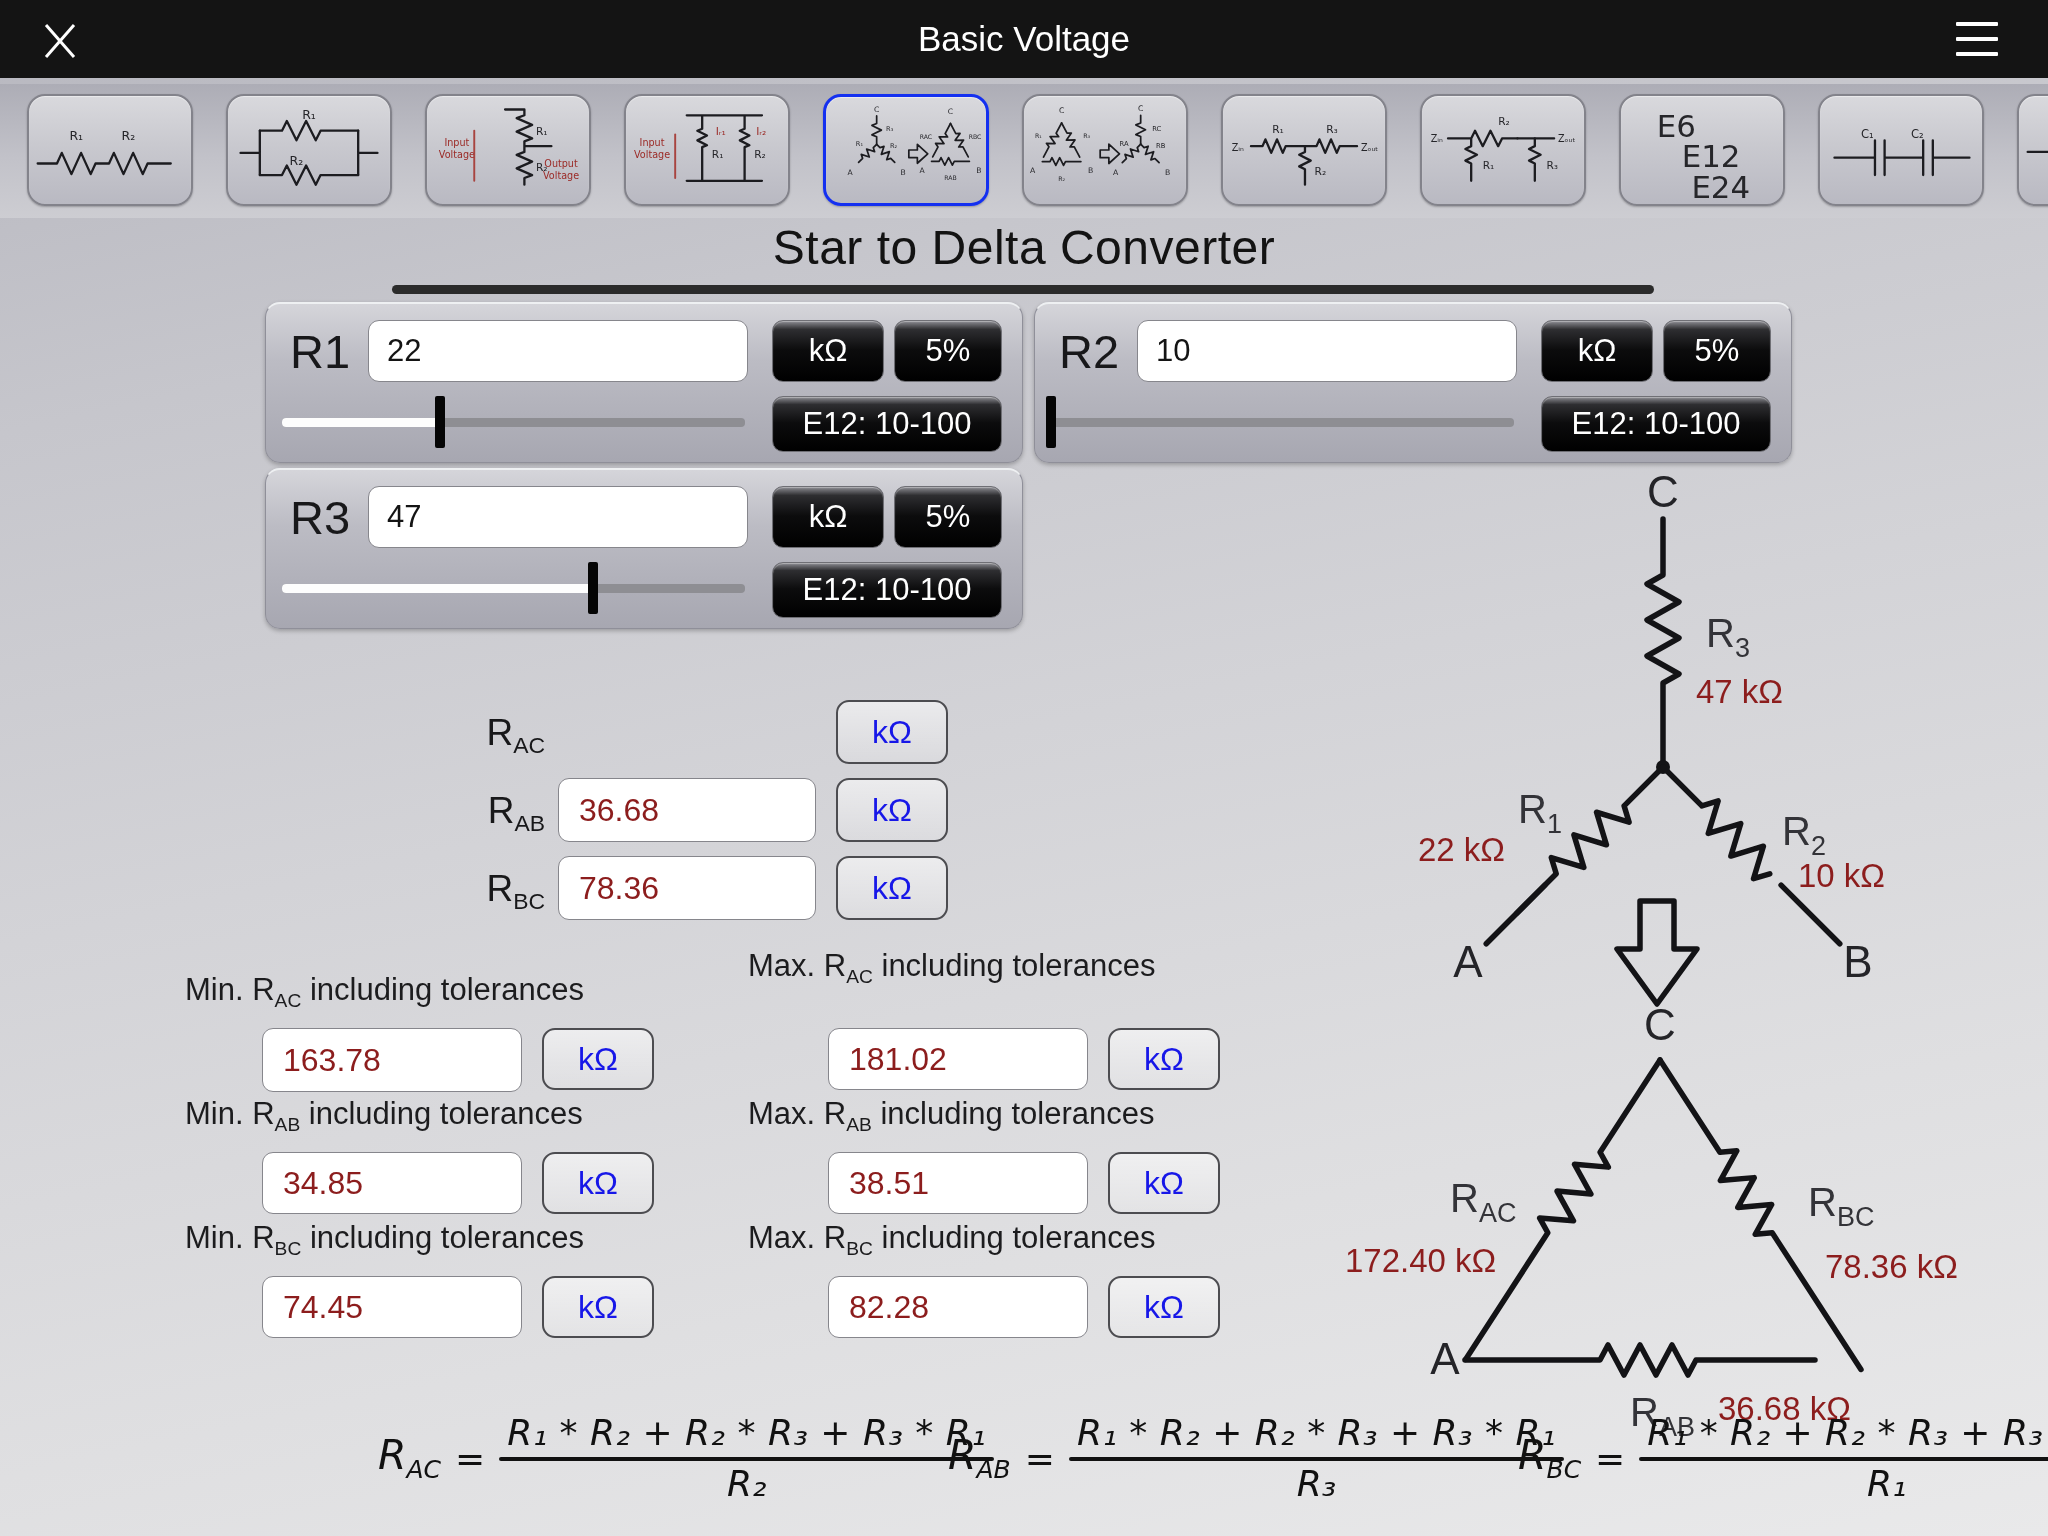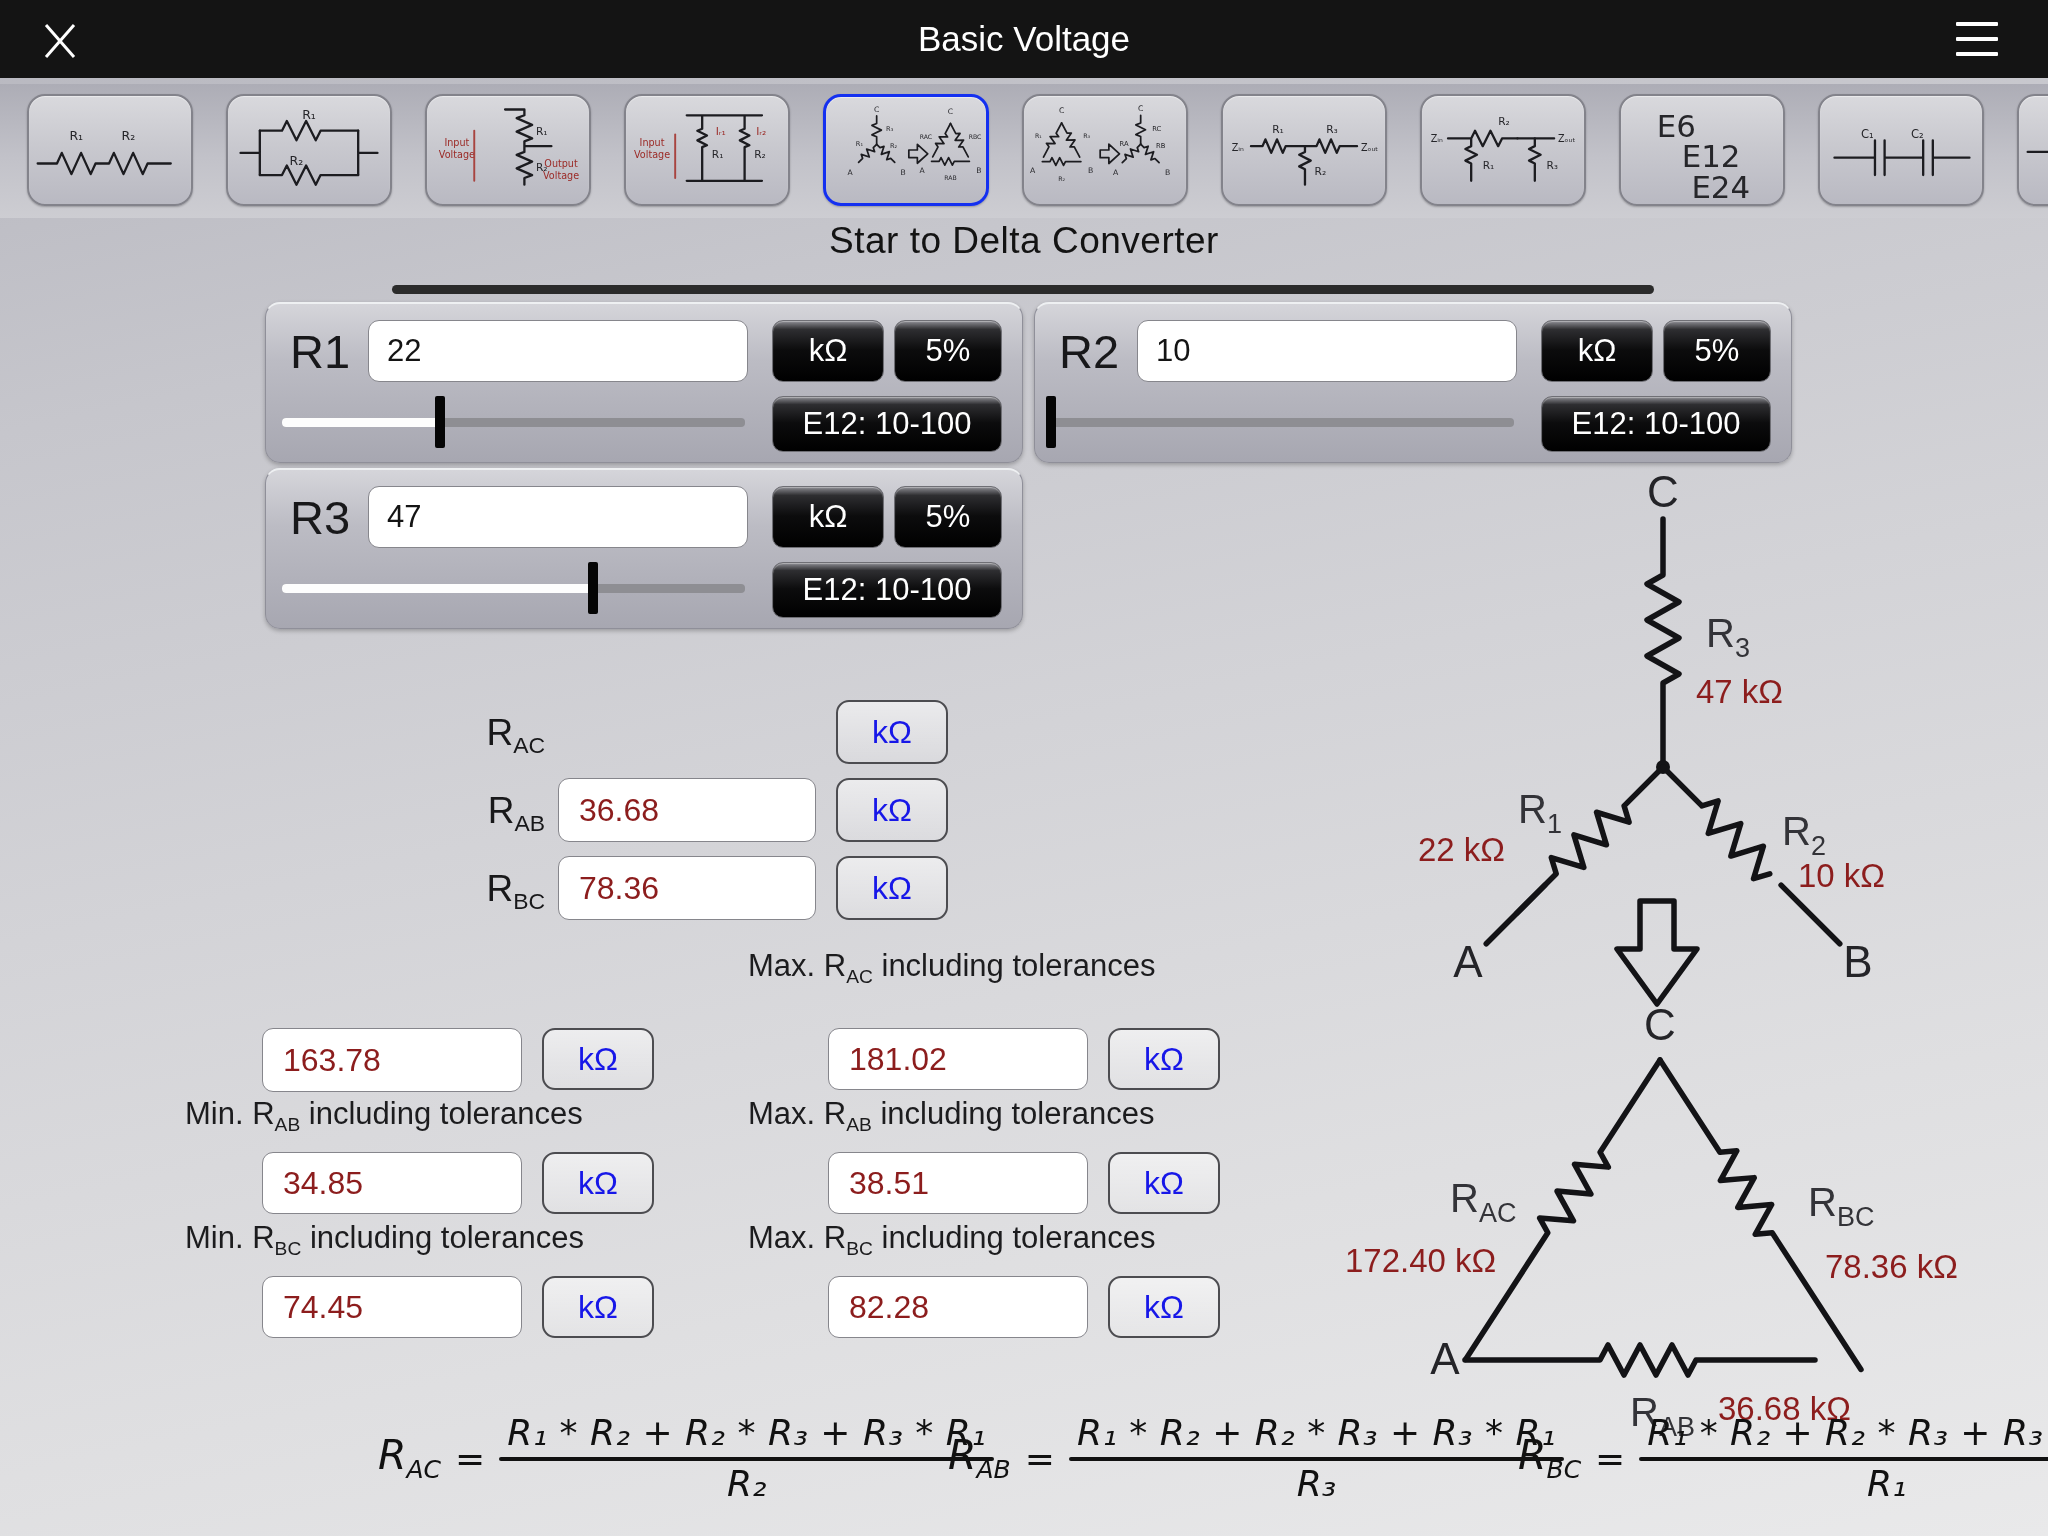--- a/index.html
+++ b/index.html
@@ -24,21 +24,21 @@
     box-shadow:0 1px 2px rgba(0,0,0,.25), inset 0 1px 1px rgba(255,255,255,.5);cursor:pointer;box-sizing:border-box;}
   .tile.selected{border:3.5px solid #1430f0;}
   .tile svg{width:100%;height:100%;display:block;}
   .tile svg text{font-family:"DejaVu Sans",sans-serif;fill:#26262a;}
   .tile svg .red{fill:#9b2a26;}
   .tile svg path,.tile svg line,.tile svg polyline{stroke:#1c1c20;stroke-width:2.4;fill:none;stroke-linecap:round;stroke-linejoin:round;}
   .tile svg .thin{stroke-width:1.8;}
   .tile svg .redline{stroke:#a84440;stroke-width:2;}
   
   .page-title{position:absolute;left:0;top:220px;width:2048px;text-align:center;
-    font-size:37px;font-weight:300;letter-spacing:.5px;color:#131313;}
+    font-size:48px;font-weight:300;letter-spacing:.5px;color:#131313;}
   .title-rule{position:absolute;left:392px;top:285px;width:1262px;height:9px;background:#2b2b2b;border-radius:5px;}
   
   .rpanel{position:absolute;width:756px;height:158px;border-radius:15px;
     background:linear-gradient(180deg,#d5d5da 0%,#bcbcc4 35%,#a7a7b1 100%);
     border:1.5px solid #8f8f99;border-top:2px solid #eef0f2;
     box-shadow:0 2px 4px rgba(0,0,0,.25);}
   .rpanel .rlabel{position:absolute;left:24px;top:20px;font-size:47px;color:#18181a;}
   .rpanel .rinput{position:absolute;left:102px;top:16px;width:380px;height:62px;box-sizing:border-box;
     background:#fff;border:1.5px solid #86868c;border-radius:11px;font-size:31px;color:#141414;
     padding:0 0 0 18px;font-family:"Liberation Sans",sans-serif;outline:none;}
@@ -308,20 +308,22 @@
   <div class="res-label" style="left:435px;top:790px;">
     <span>R</span><sub>AB</sub></div>
   <input class="value-field" style="left: 558px; top: 778px; width: 258px; height: 64px;" value="36.68">
   <div class="unit-btn" style="left:836px;top:778px;width:112px;height:64px;">kΩ</div>
 
   <div class="res-label" style="left:435px;top:868px;">
     <span>R</span><sub>BC</sub></div>
   <input class="value-field" style="left: 558px; top: 856px; width: 258px; height: 64px;" value="78.36">
   <div class="unit-btn" style="left:836px;top:856px;width:112px;height:64px;">kΩ</div>
 
+  <div class="tol-label" style="left:185px;top:972px;">
+    <span>Min. R</span><sub>AC</sub><span> including tolerances</span></div>
   <input class="value-field" style="left: 262px; top: 1028px; width: 260px; height: 64px;" value="163.78">
   <div class="unit-btn" style="left:542px;top:1028px;width:112px;height:62px;">kΩ</div>
   <div class="tol-label" style="left:748px;top:948px;text-align:center;">
     <span>Max. R</span><sub>AC</sub><span> including tolerances</span></div>
   <input class="value-field" style="left: 828px; top: 1028px; width: 260px; height: 62px;" value="181.02">
   <div class="unit-btn" style="left:1108px;top:1028px;width:112px;height:62px;">kΩ</div>
 
   <div class="tol-label" style="left:185px;top:1096px;">
     <span>Min. R</span><sub>AB</sub><span> including tolerances</span></div>
   <input class="value-field" style="left: 262px; top: 1152px; width: 260px; height: 62px;" value="34.85">

